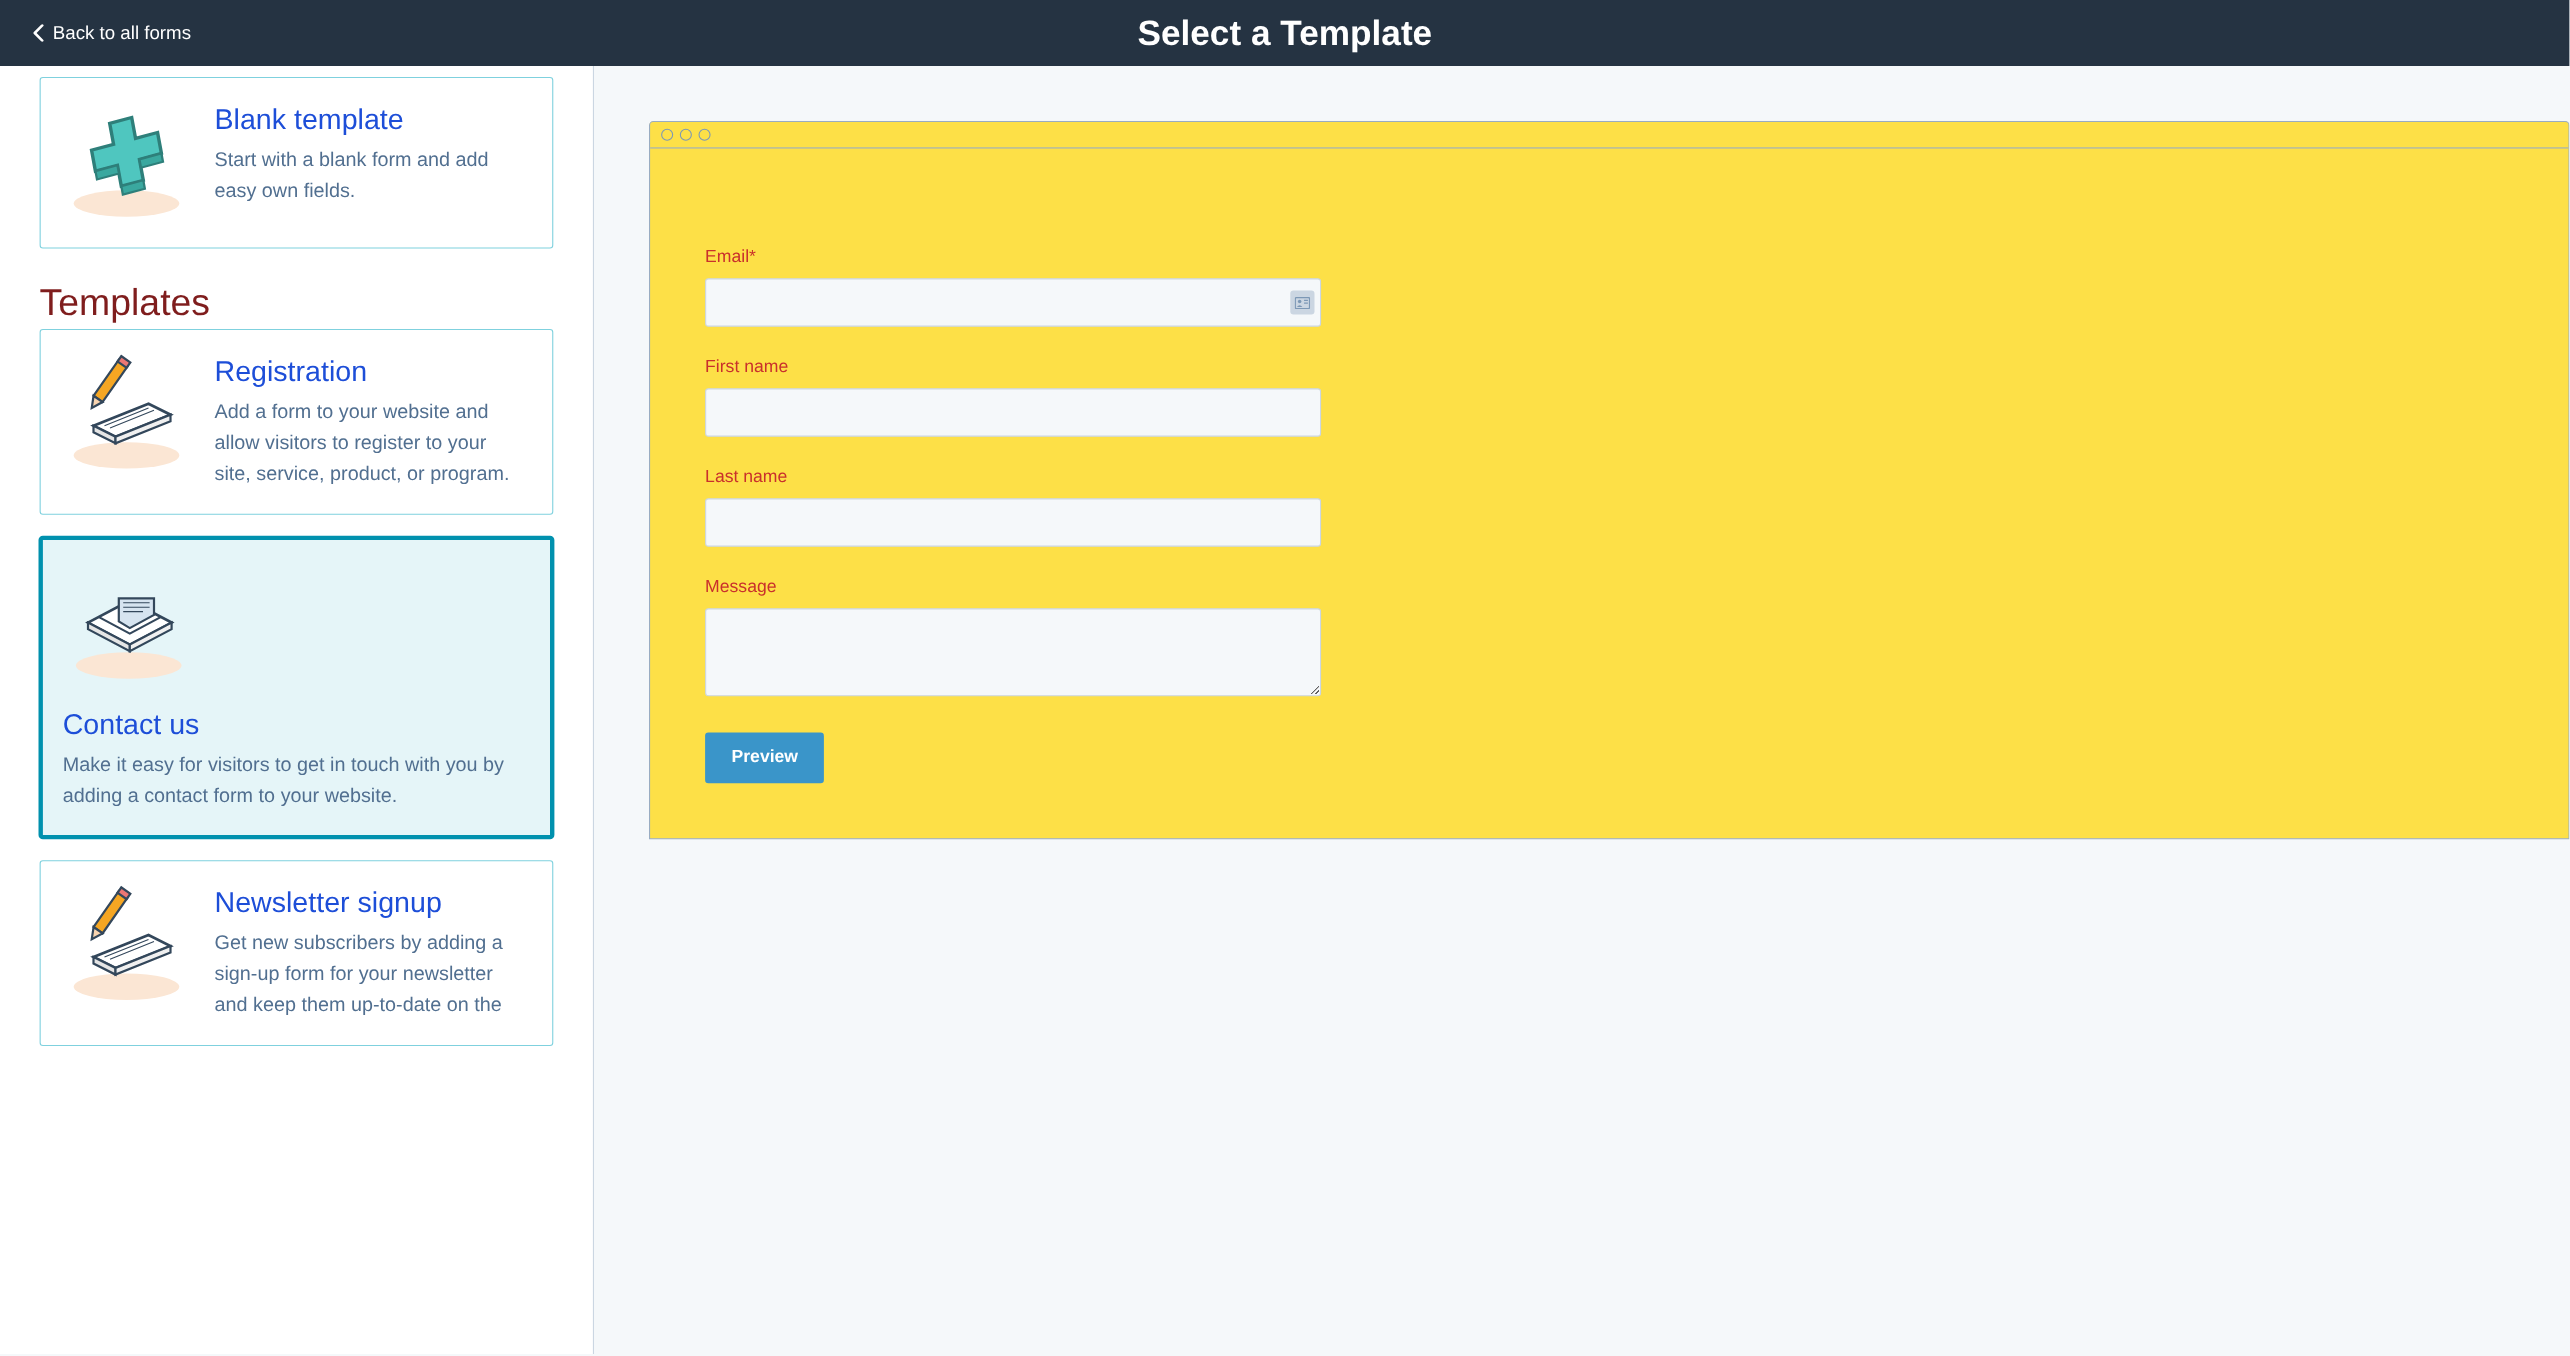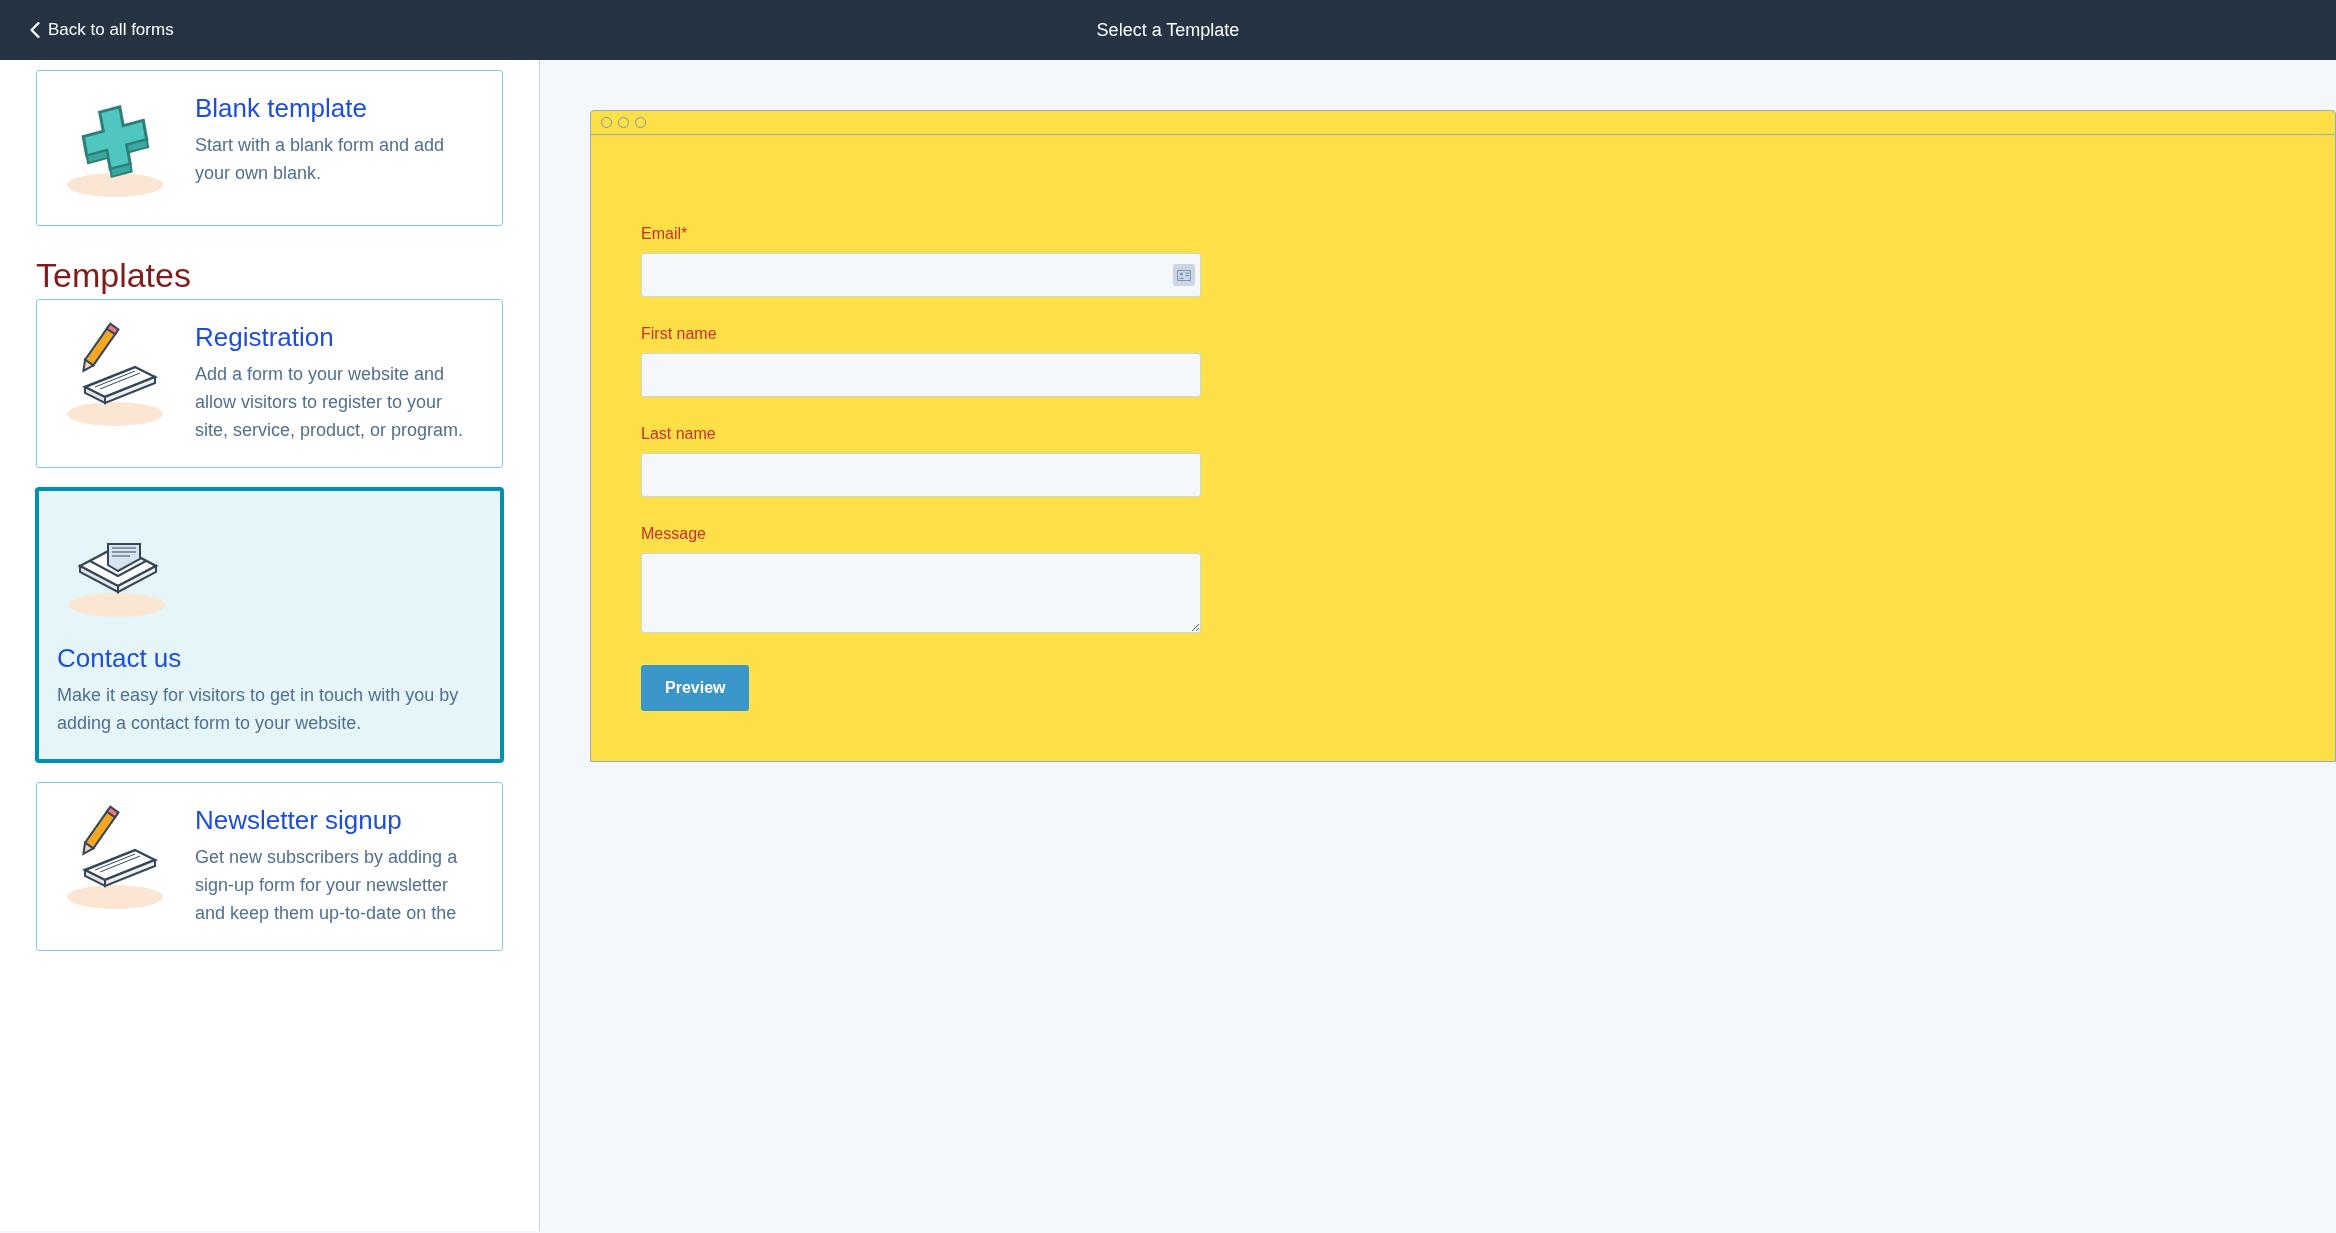--- a/index.html
+++ b/index.html
@@ -25,22 +25,22 @@
       font-weight: 500;
       cursor: pointer;
       gap: 8px;
     }
     .back-link svg { width: 10px; height: 16px; }
     .topbar-title {
       position: absolute;
       left: 50%;
       transform: translateX(-50%);
       color: #fff;
-      font-size: 18px;
-      font-weight: 400;
+      font-size: 32px;
+      font-weight: 700;
     }
     .layout {
       display: flex;
       height: calc(100vh - 62px);
     }
     .sidebar {
       width: 540px;
       min-width: 540px;
       border-right: 1px solid #cbd6e2;
       background: #fff;
@@ -195,21 +195,21 @@
         <svg width="110" height="110" viewBox="0 0 110 110">
           <ellipse cx="55" cy="92" rx="48" ry="12" fill="#fbe6d4"></ellipse>
           <g transform="translate(55,45) scale(1)">
             <path d="M-10,-30 L10,-30 L10,-10 L30,-10 L30,10 L10,10 L10,30 L-10,30 L-10,10 L-30,10 L-30,-10 L-10,-10 Z" fill="#4fc6bf" stroke="#2e7f7a" stroke-width="3" transform="skewY(-15) skewX(10)"></path>
             <path d="M-10,30 L-10,38 L10,38 L10,30 Z M10,10 L30,10 L30,18 L10,18 Z M-30,10 L-10,10 L-10,18 L-30,18 Z" fill="#3aa89f" stroke="#2e7f7a" stroke-width="2" transform="skewY(-15) skewX(10)"></path>
           </g>
         </svg>
       </div>
       <div class="card-body">
         <div class="card-title">Blank template</div>
-        <div class="card-desc">Start with a blank form and add your own blank.</div>
+        <div class="card-desc">Start with a blank form and add easy own fields.</div>
       </div>
     </div>
 
     <div class="section-title">Templates</div>
 
     <div class="card">
       <div class="card-icon">
         <svg width="110" height="110" viewBox="0 0 110 110">
           <ellipse cx="55" cy="92" rx="48" ry="12" fill="#fbe6d4"></ellipse>
           <g transform="translate(25,35)">

